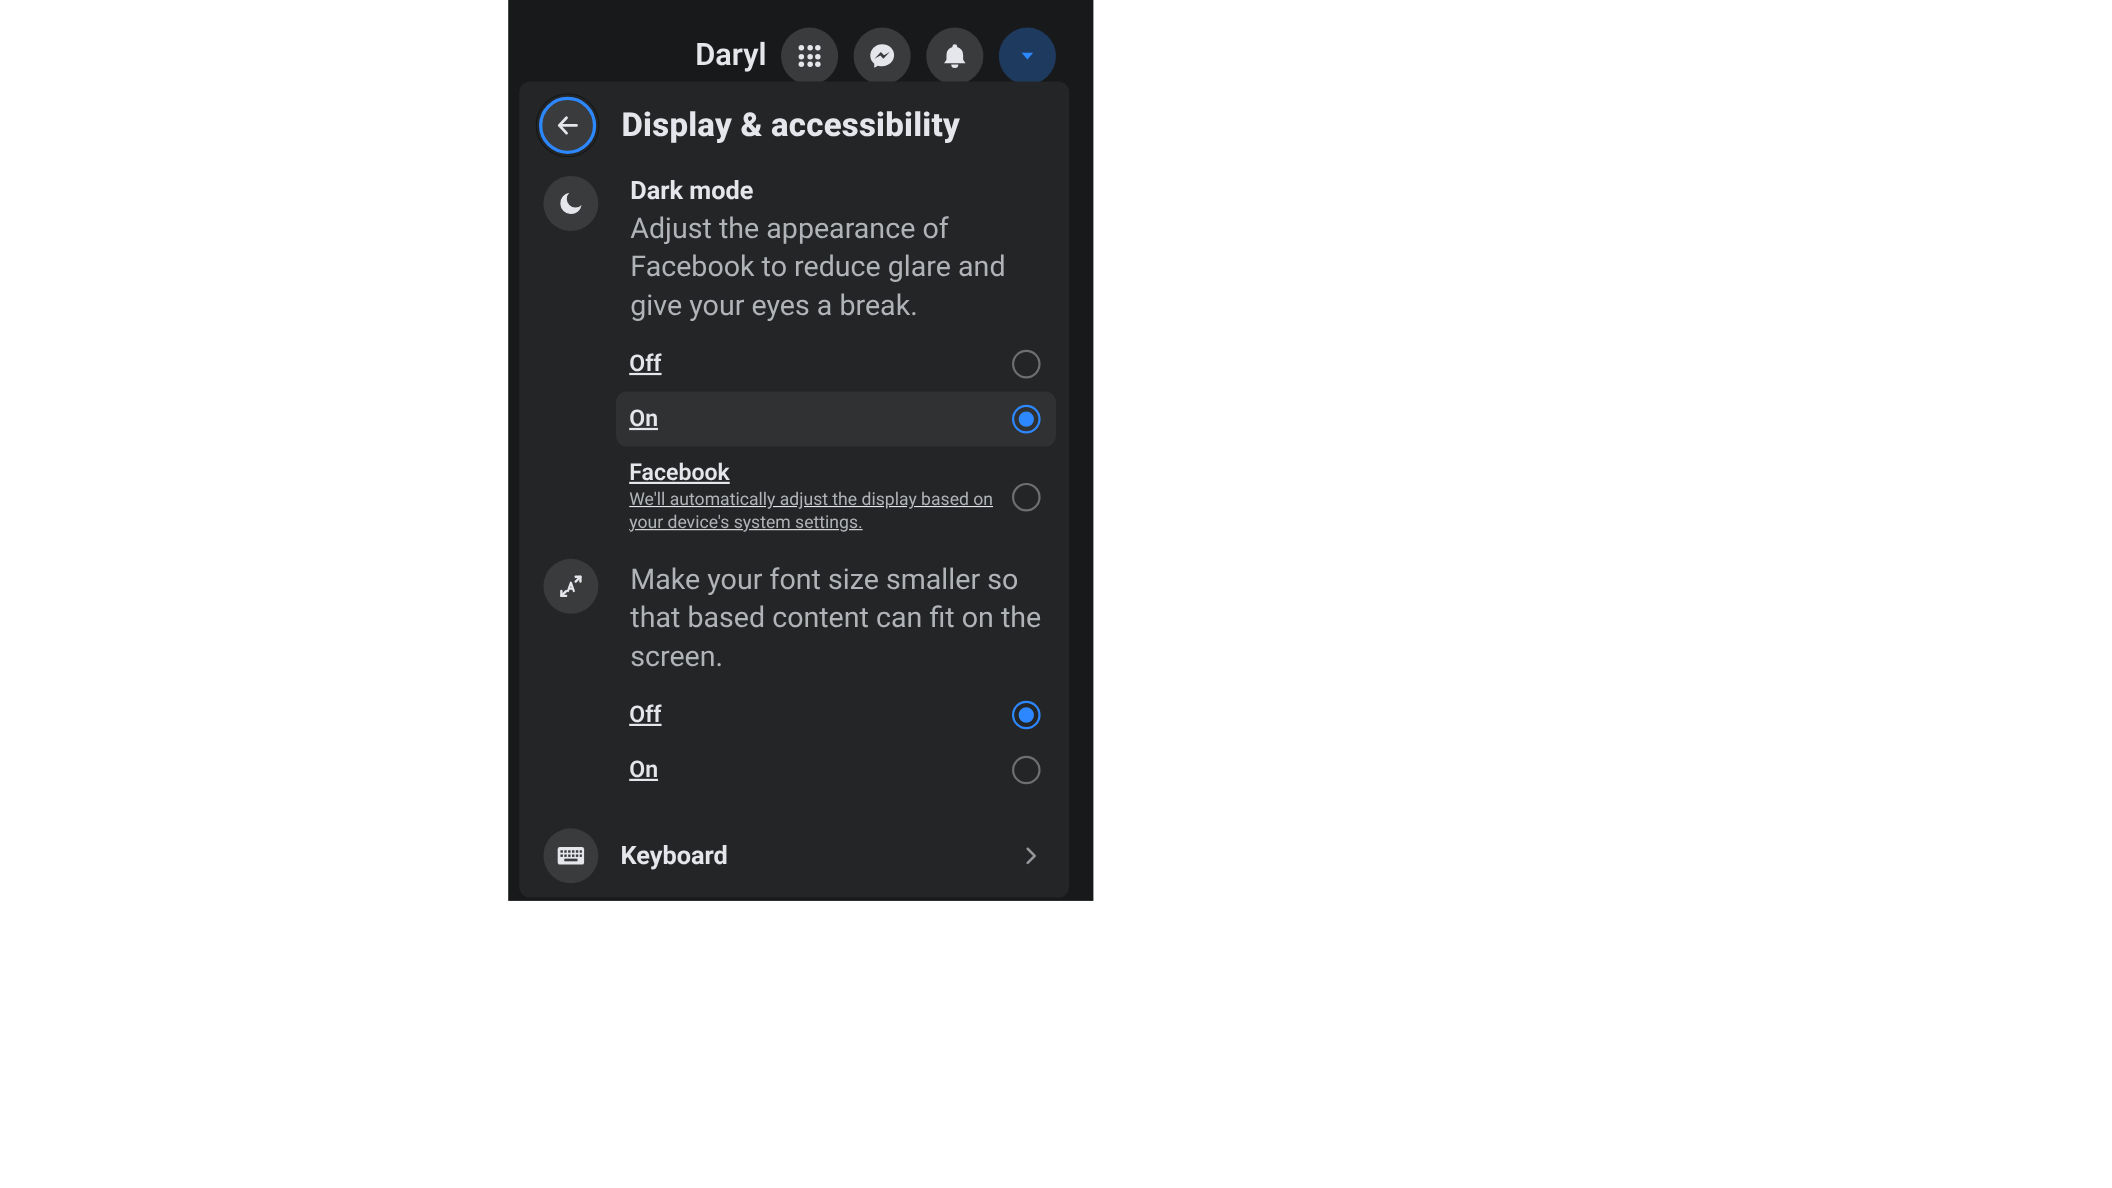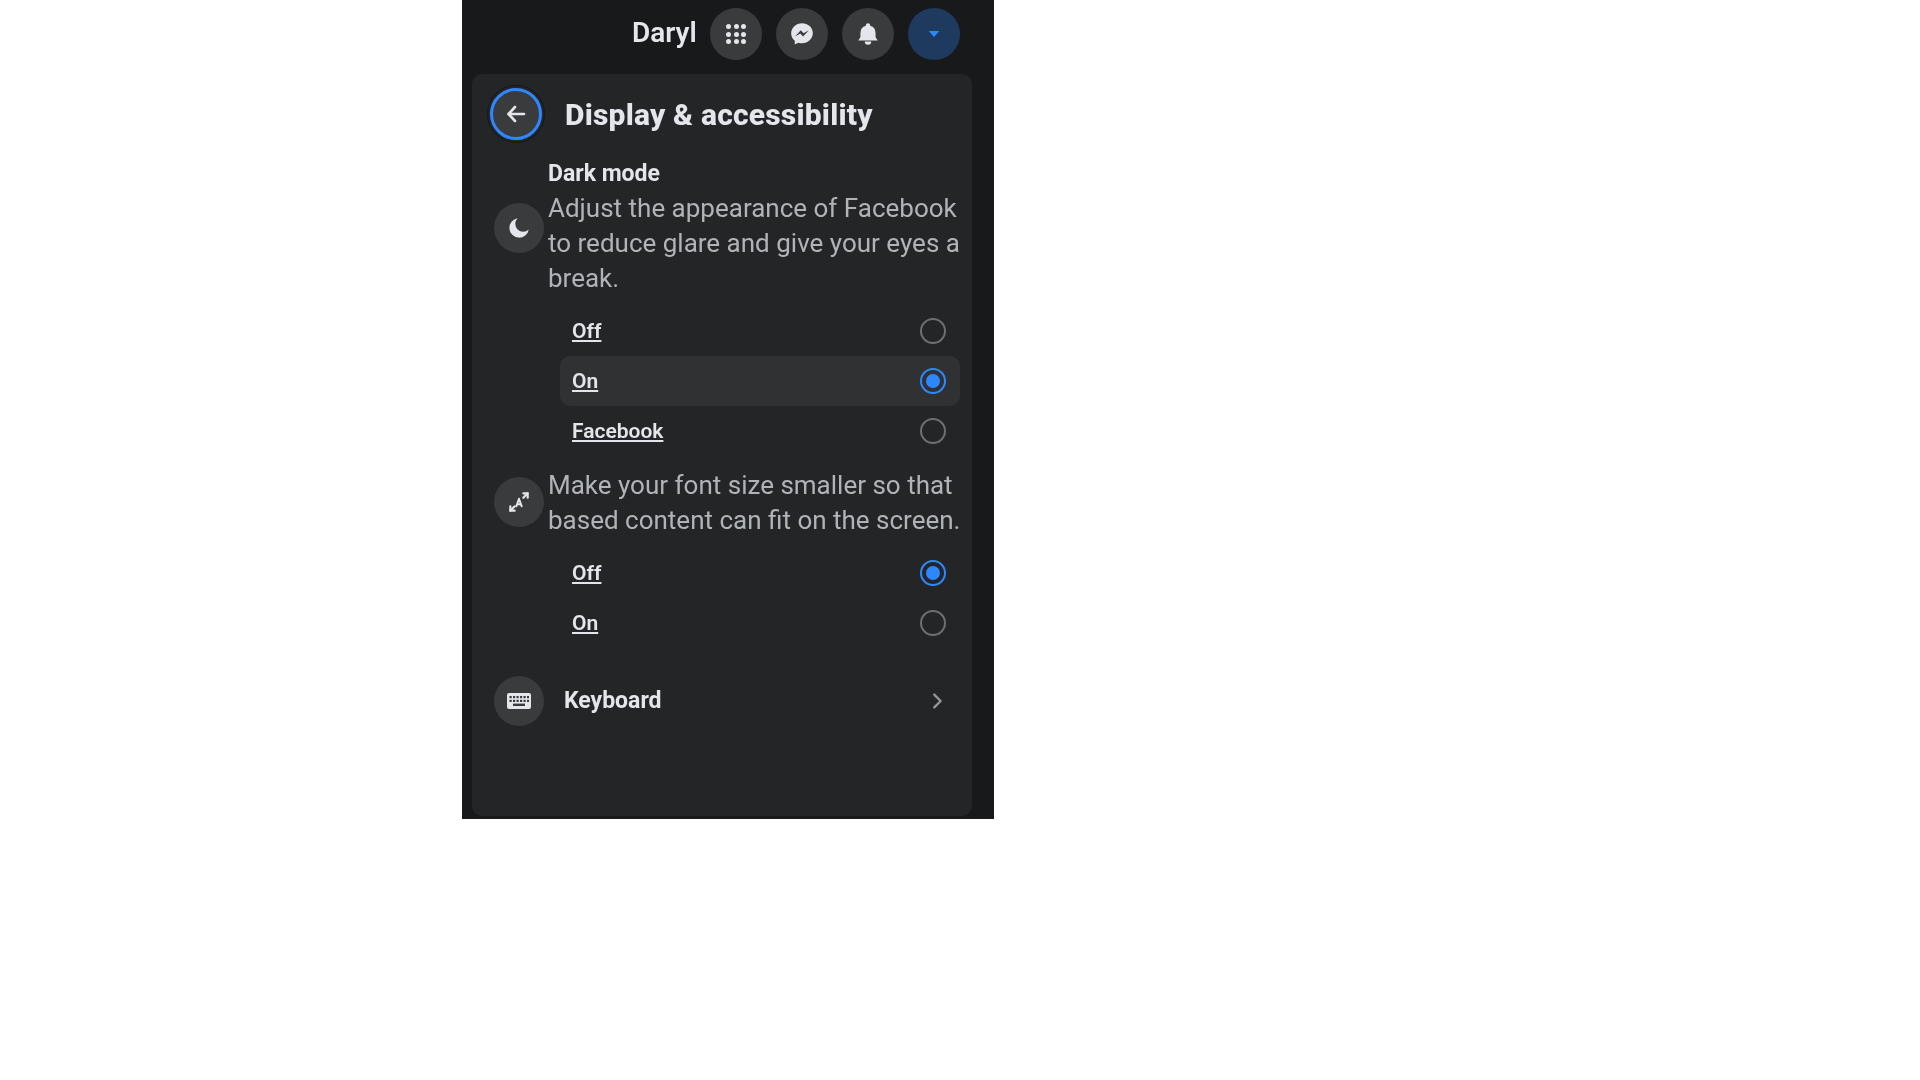--- a/index.html
+++ b/index.html
@@ -13,21 +13,21 @@
     --accent-light:#2d88ff;
     --ring:#6e6f70;
   }
   html,body{margin:0;padding:0;width:1920px;height:1080px;background:#ffffff;font-family:-apple-system,BlinkMacSystemFont,"Segoe UI",Roboto,Helvetica,Arial,sans-serif;}
   .stage{
     position:absolute;left:462px;top:0;width:532px;height:819px;
     background:var(--bg);color:var(--text);
   }
 
   
-  .topbar{position:relative;width:100%;height:74px;}
+  .topbar{position:relative;width:100%;height:74px;margin-top:17px;}
   .topbar .user-name{
     position:absolute;left:170px;top:16px;font-size:28px;font-weight:600;color:var(--text);
   }
   .topbar .nav{position:absolute;left:248px;top:8px;display:flex;gap:14px;}
   .icon-btn{
     width:52px;height:52px;border-radius:50%;background:var(--panel2);
     display:flex;align-items:center;justify-content:center;cursor:pointer;
   }
   .icon-btn.active{background:#1f3a5f;}
   .icon-btn svg{display:block;}
@@ -56,21 +56,21 @@
   }
   .back-btn{
     width:52px;height:52px;border-radius:50%;background:var(--panel2);
     display:flex;align-items:center;justify-content:center;cursor:pointer;
     box-sizing:border-box;border:3px solid var(--accent-light);
     outline:1px solid rgba(0,0,0,.4);outline-offset:2px;
   }
   .panel-title{font-size:30px;font-weight:800;letter-spacing:.2px;}
 
   .section{padding:8px 10px 6px 22px;}
-  .section-head{display:flex;gap:4px;align-items:center;}
+  .section-head{display:flex;gap:29px;align-items:flex-start;}
   .section-icon{
     width:50px;height:50px;border-radius:50%;background:var(--panel2);
     display:flex;align-items:center;justify-content:center;flex-shrink:0;
   }
   .section-titles{flex:1;min-width:0;}
   .section-title{font-size:23px;font-weight:700;line-height:1.25;}
   .section-desc{font-size:26px;color:var(--text-muted);line-height:1.35;margin-top:2px;}
 
   .options{margin-top:10px;text-decoration:underline;}
   .option{
@@ -170,20 +170,21 @@
         </div>
         <div class="option selected">
           <div class="opt-text">
               <div class="opt-label">On</div>
             </div>
           <div class="radio checked"></div>
         </div>
         <div class="option">
           <div class="opt-text">
             <div class="opt-label">Facebook</div>
+            <div class="opt-desc">We'll automatically adjust the display based on your device's system settings.</div>
           </div>
           <div class="radio"></div>
         </div>
       </div>
     </div>
 
     <div class="section" style="padding-top:4px;">
       <div class="section-head">
         <div class="section-icon">
           <svg width="26" height="26" viewBox="0 0 24 24" fill="#e4e6eb">

